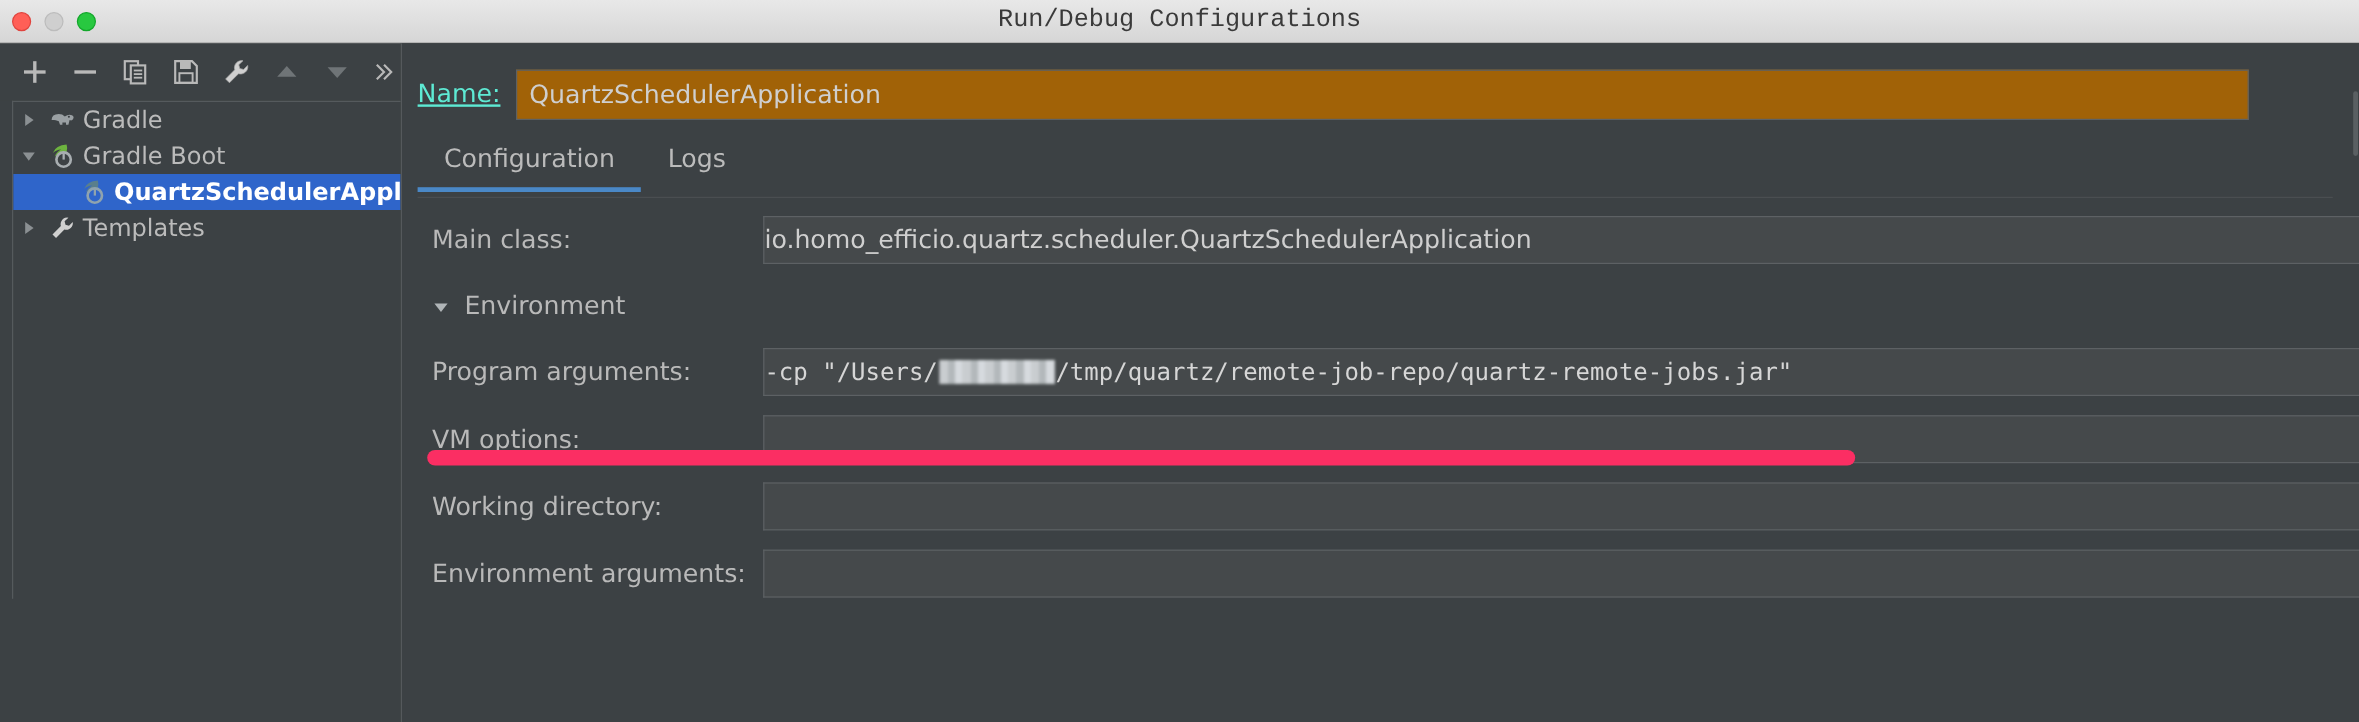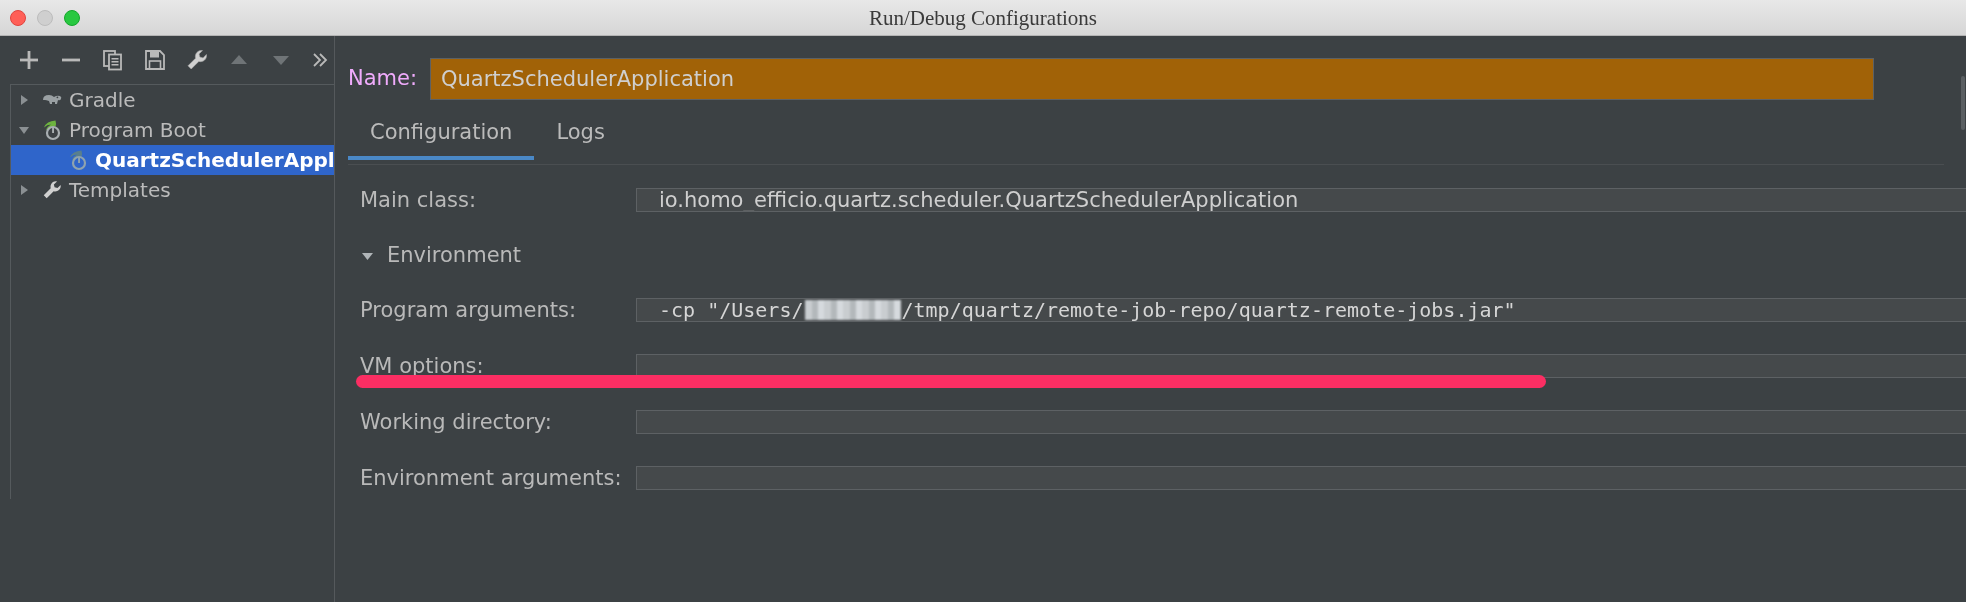--- a/index.html
+++ b/index.html
@@ -40,21 +40,21 @@
   .tl-min    { left: 37px; background: #cfcfcf; border: 1px solid #bcbcbc; }
   .tl-max    { left: 64px; background: #28c840; border: 1px solid #13a72b; }
   .window-title {
     position: absolute;
     left: 0; top: 0;
     width: 1966px;
     line-height: 36px;
     text-align: center;
     font-size: 21px;
     color: #3a3a3a;
-    font-family: Liberation Serif, serif;
+    font-family: Liberation Mono, monospace;
     white-space: nowrap;
   }
 
   
   .toolbar {
     position: absolute;
     left: 0; top: 36px;
     width: 340px;
     height: 48px;
   }
@@ -138,21 +138,22 @@
   
   .name-row {
     position: absolute;
     left: 0; top: 22px;
     height: 46px;
   }
   .name-label {
     position: absolute;
     left: 14px; top: 8px;
     font-size: 21px;
-    color: #f0abfc;
+    color: #5eead4;
+    text-decoration: underline;
   }
   .name-input {
     position: absolute;
     left: 96px; top: 0;
     width: 1444px; height: 42px;
     background: #a16207;
     border: 1px solid #5d6164;
     box-sizing: border-box;
     display: flex;
     align-items: center;
@@ -210,28 +211,28 @@
     font-size: 21px;
     color: #b9b9b9;
     white-space: nowrap;
   }
   .finput {
     position: absolute;
     left: 302px;
     top: 50%;
     transform: translateY(-50%);
     width: 1330px;
-    height: 24px;
+    height: 40px;
     background: #45494b;
     border: 1px solid #5d6164;
     border-right: none;
     box-sizing: border-box;
     display: flex;
     align-items: center;
-    padding-left: 22px;
+    padding-left: 0;
     font-size: 21px;
     color: #cfcfcf;
     white-space: nowrap;
     overflow: hidden;
   }
   .finput.mono {
     font-family: "DejaVu Sans Mono", "Liberation Mono", monospace;
     font-size: 20px;
     color: #d6d6d6;
   }
@@ -398,21 +399,21 @@
               <polygon points="2,4 12,4 7,11" fill="#8b9093"></polygon>
             </svg>
         </span>
         <span class="node-icon">
           <svg width="24" height="22" viewBox="0 0 24 22">
             <path d="M15.5 1.5 q-9 0.5 -11.5 7 q3 -3 7 -3 q-4 2 -5.5 6 q4 -4 10 -4 q1 -3 0 -6 z" fill="#6db33f"></path>
             <circle cx="13" cy="14" r="6" fill="none" stroke="#a8aeb1" stroke-width="2.2"></circle>
             <rect x="12.1" y="8.6" width="1.9" height="5.4" fill="#a8aeb1"></rect>
           </svg>
         </span>
-        <span class="node-label">Program Boot</span>
+        <span class="node-label">Gradle Boot</span>
       </div>
 
       <div class="tree-row selected">
         <span class="twisty"></span>
         <span style="width:26px;flex:0 0 26px;"></span>
         <span class="node-icon">
           <svg width="24" height="22" viewBox="0 0 24 22">
             <path d="M15.5 1.5 q-9 0.5 -11.5 7 q3 -3 7 -3 q-4 2 -5.5 6 q4 -4 10 -4 q1 -3 0 -6 z" fill="#5a7f8c"></path>
             <circle cx="13" cy="14" r="6" fill="none" stroke="#8fa3ae" stroke-width="2.2"></circle>
             <rect x="12.1" y="8.6" width="1.9" height="5.4" fill="#8fa3ae"></rect>

